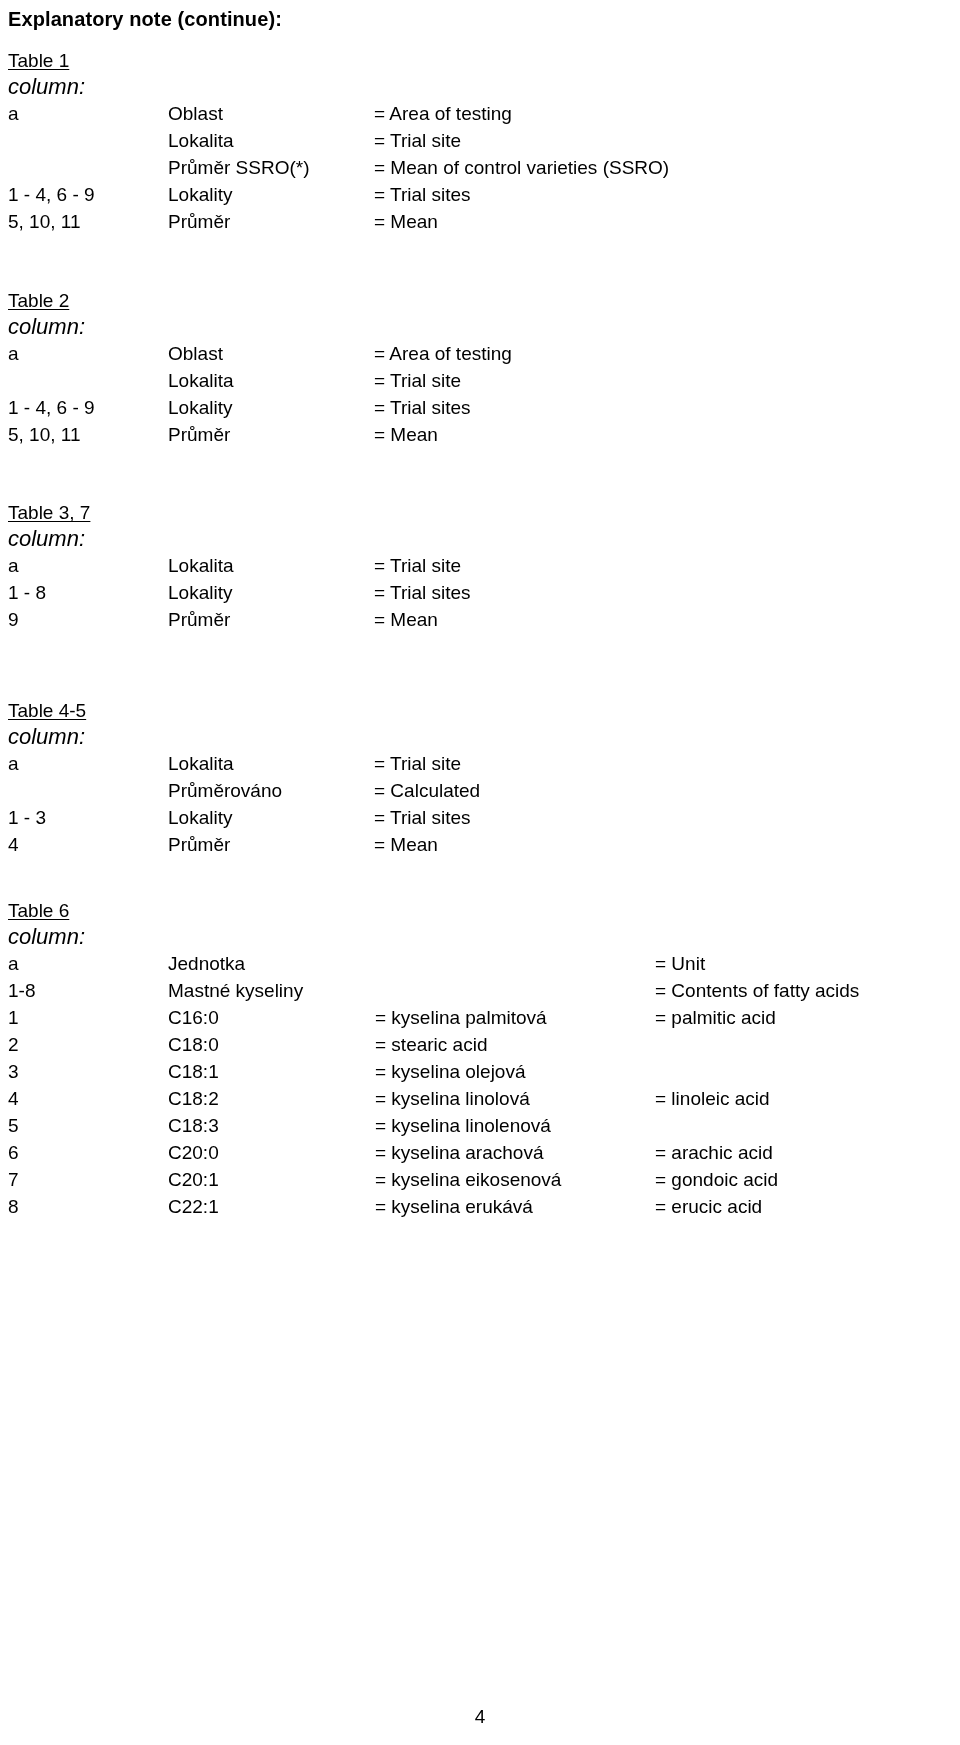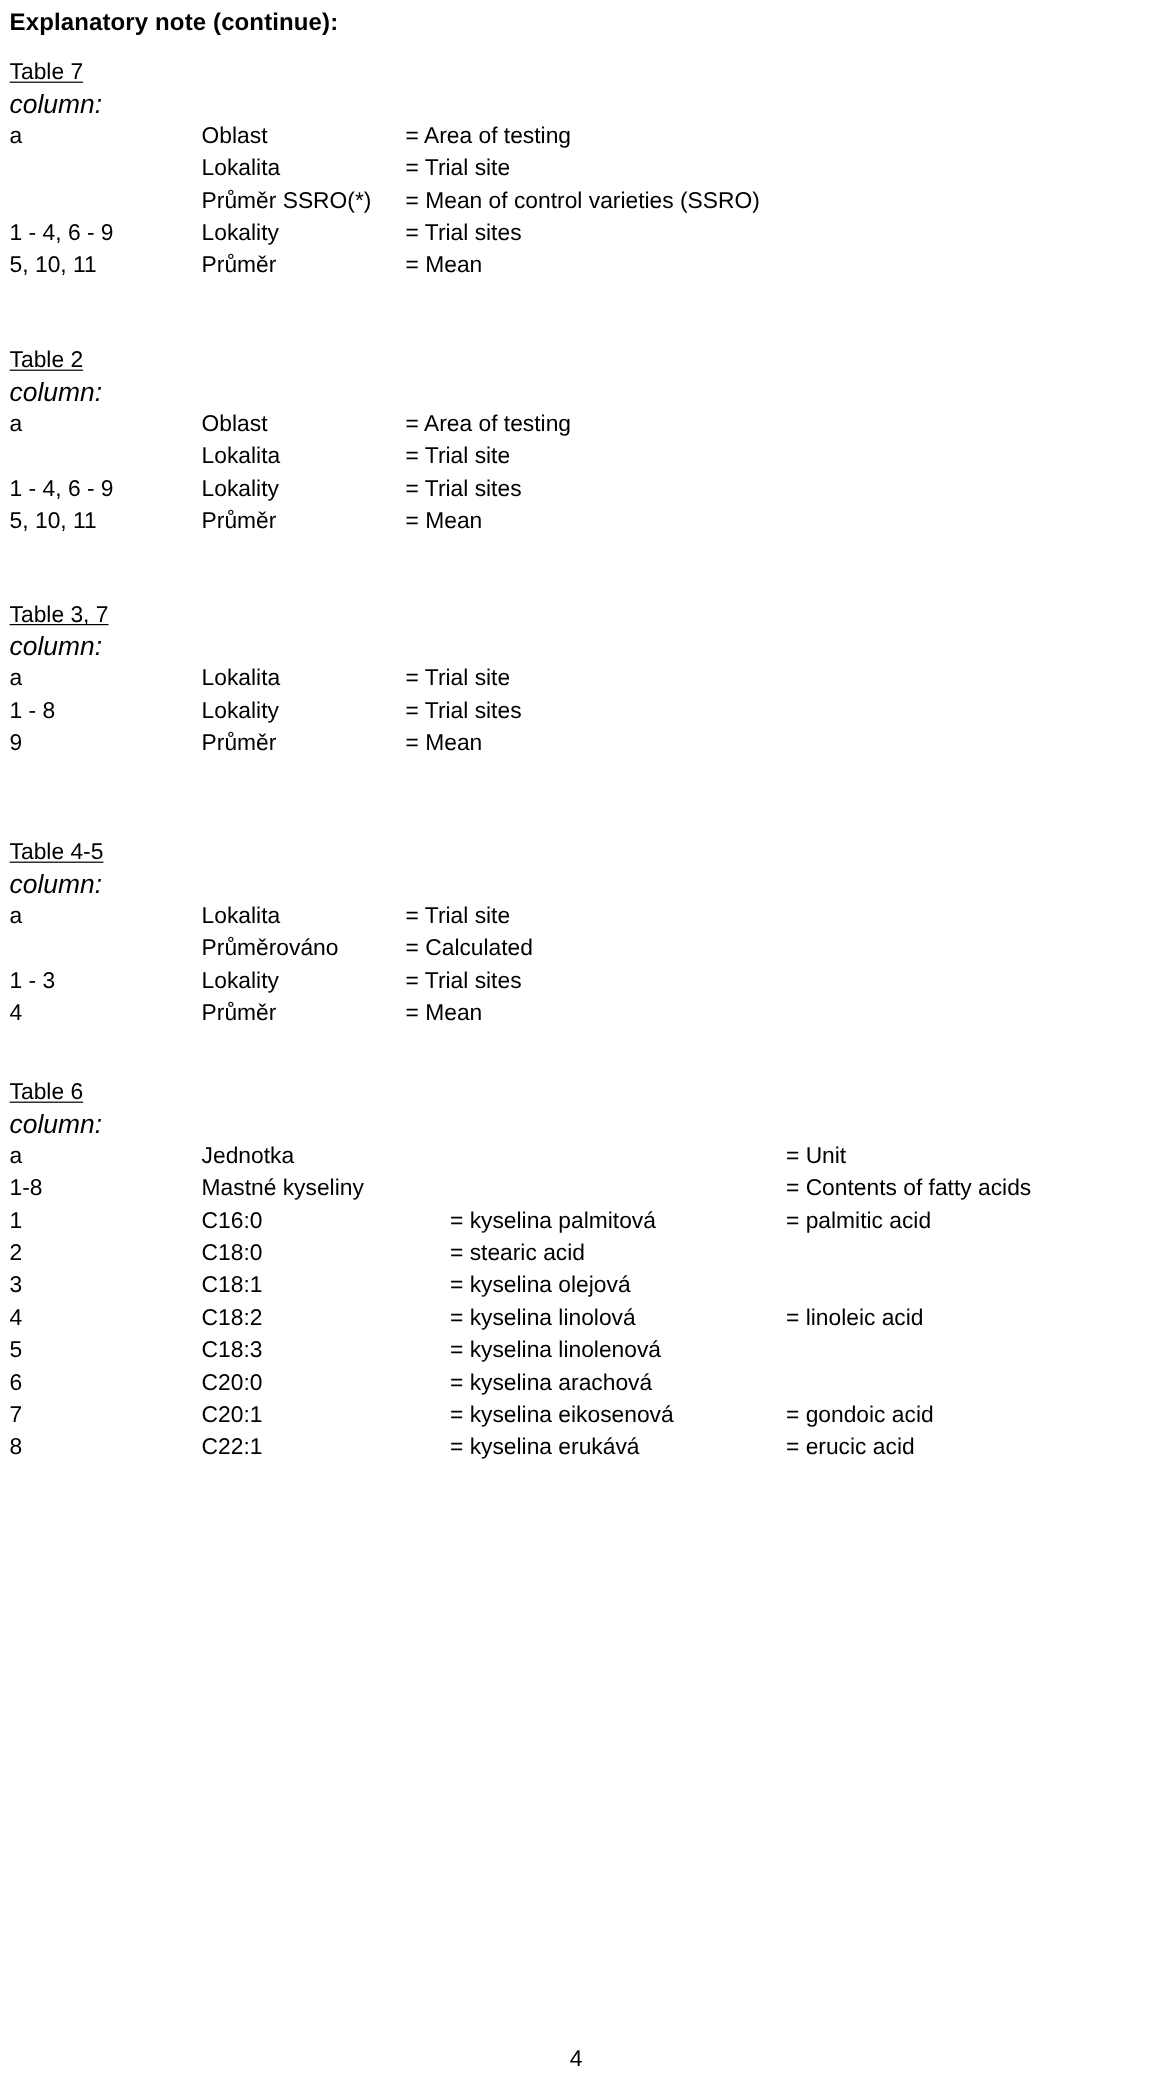--- a/index.html
+++ b/index.html
@@ -55,21 +55,21 @@
   .row {
     display: flex;
     align-items: baseline;
     font-size: 19px;
     line-height: 27px;
     white-space: nowrap;
   }
   
   .c-key  { width: 160px; flex: 0 0 160px; }
   .c-cz   { width: 170px; flex: 0 0 170px; }
-  .c-en   { flex: 1 1 auto; }
+  .c-en   { flex: 1 1 auto; margin-left: 36px; }
 
   
   .row.wide .c-key  { width: 160px; flex: 0 0 160px; }
   .row.wide .c-code { width: 207px; flex: 0 0 207px; }
   .row.wide .c-czn  { width: 280px; flex: 0 0 280px; }
   .row.wide .c-enn  { flex: 1 1 auto; }
 
   .page-number {
     position: absolute;
     left: 0;
@@ -81,21 +81,21 @@
 </style>
 </head>
 <body>
 
 <div class="page">
 
   <div class="doc-title">Explanatory note (continue):</div>
 
   <div id="sections-host">
       <div class="section" style="top: 48px;">
-        <div class="section-title"><span>Table 7</span></div>
+        <div class="section-title"><span>Table 1</span></div>
         <div class="section-sub">column:</div>
         <div class="rows">
           <div class="row">
             <span class="c-key">a</span>
             <span class="c-cz">Oblast</span>
             <span class="c-en">= Area of testing</span>
           </div>
           <div class="row">
             <span class="c-key"></span>
             <span class="c-cz">Lokalita</span>
@@ -231,20 +231,21 @@
           </div>
           <div class="row wide">
             <span class="c-key">5</span>
             <span class="c-code">C18:3</span>
             <span class="c-czn">= kyselina linolenová</span>
           </div>
           <div class="row wide">
             <span class="c-key">6</span>
             <span class="c-code">C20:0</span>
             <span class="c-czn">= kyselina arachová</span>
+            <span class="c-enn">= arachic acid</span>
           </div>
           <div class="row wide">
             <span class="c-key">7</span>
             <span class="c-code">C20:1</span>
             <span class="c-czn">= kyselina eikosenová</span>
             <span class="c-enn">= gondoic acid</span>
           </div>
           <div class="row wide">
             <span class="c-key">8</span>
             <span class="c-code">C22:1</span>

